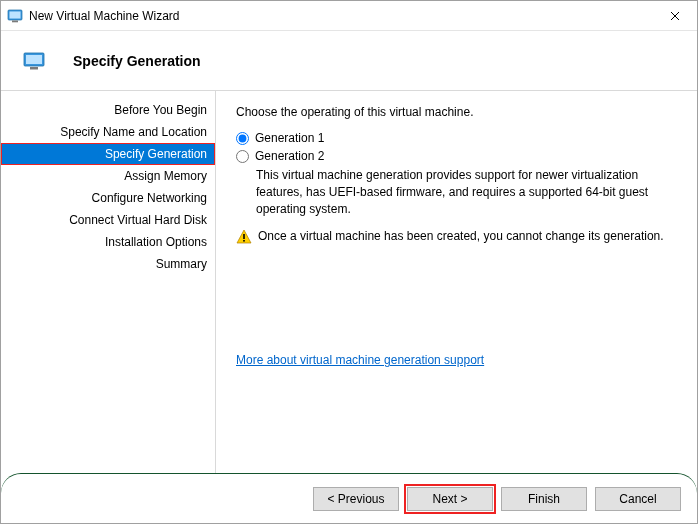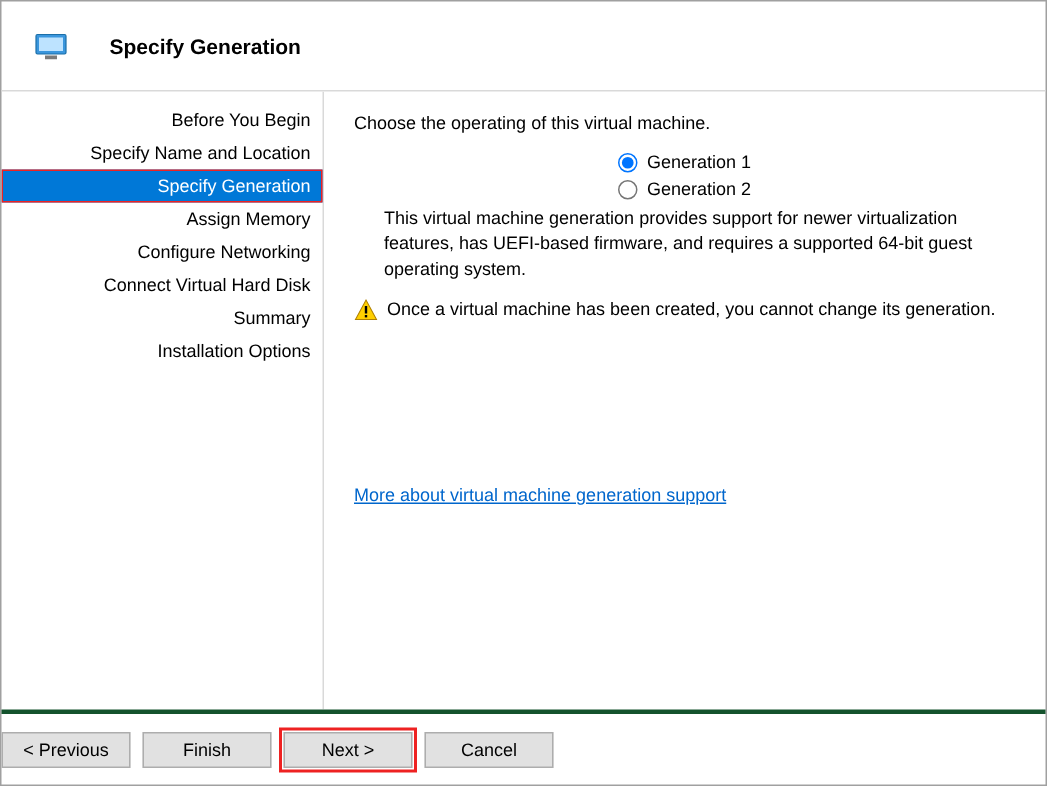--- a/index.html
+++ b/index.html
@@ -88,21 +88,20 @@
     flex: 1;
     padding: 14px 20px 10px 20px;
     overflow: auto;
   }
   .content .intro { margin-bottom: 12px; }
   .radio-row {
     display: flex;
     align-items: center;
     gap: 6px;
     margin-bottom: 4px;
-    justify-content: center;
   }
   .radio-row input[type=radio] {
     margin: 0;
     width: 13px; height: 13px;
   }
   .option-desc {
     margin: 0 0 12px 20px;
     line-height: 1.4;
   }
   .warn-row {
@@ -117,25 +116,27 @@
   .more-link {
     color: #0066cc;
     text-decoration: underline;
     margin-top: 108px;
     display: inline-block;
     cursor: pointer;
   }
 
   .footer {
     height: 50px;
-    border-top: 3px solid #14532d;
-    display: flex;
-    align-items: center;
+    border-top: 1px solid #14532d;
+    display: flex;
+    align-items: center;
+    justify-content: flex-end;
     padding-right: 16px;
     gap: 8px;
+    border-radius: 20px;
   }
   .btn {
     min-width: 86px;
     height: 24px;
     background: #e1e1e1;
     border: 1px solid #adadad;
     font-size: 12px;
     font-family: inherit;
     padding: 0 10px;
     cursor: pointer;
@@ -143,42 +144,57 @@
   .btn.highlight {
     outline: 2px solid #e22;
     outline-offset: 1px;
   }
 </style>
 </head>
 <body>
 
 <div class="window">
 
+  <div class="titlebar">
+    <span class="title-icon">
+      <svg viewBox="0 0 16 16" width="16" height="16">
+        <rect x="1" y="2" width="14" height="10" rx="1" fill="#3a96dd" stroke="#1b6fa8" stroke-width="0.7"></rect>
+        <rect x="2.5" y="3.5" width="11" height="7" fill="#bde3ff"></rect>
+        <rect x="5" y="12.5" width="6" height="1.8" fill="#7a7a7a"></rect>
+      </svg>
+    </span>
+    <span class="title-text">New Virtual Machine Wizard</span>
+    <div class="close">
+      <svg viewBox="0 0 10 10" width="10" height="10">
+          <path d="M1 1 L9 9 M9 1 L1 9" stroke="currentColor" stroke-width="1"></path>
+        </svg>
+    </div>
+  </div>
 
   <div class="header">
     <span class="header-icon">
       <svg viewBox="0 0 22 22" width="22" height="22">
         <rect x="1" y="3" width="20" height="13" rx="1" fill="#3a96dd" stroke="#1b6fa8" stroke-width="0.8"></rect>
         <rect x="3" y="5" width="16" height="9" fill="#bde3ff"></rect>
         <rect x="7" y="17" width="8" height="2.5" fill="#7a7a7a"></rect>
       </svg>
     </span>
     <span class="header-title">Specify Generation</span>
   </div>
 
   <div class="body">
     <div class="sidebar">
       <div class="side-item">Before You Begin</div>
       <div class="side-item">Specify Name and Location</div>
       <div class="side-item selected">Specify Generation</div>
       <div class="side-item">Assign Memory</div>
       <div class="side-item">Configure Networking</div>
       <div class="side-item">Connect Virtual Hard Disk</div>
+      <div class="side-item indent">Installation Options</div>
       <div class="side-item">Summary</div>
-      <div class="side-item indent">Installation Options</div>
     </div>
 
     <div class="content">
       <div class="intro">Choose the operating of this virtual machine.</div>
 
       <label class="radio-row">
         <input type="radio" name="gen" checked="" style="">
         <span>Generation 1</span>
       </label>
 
@@ -198,18 +214,18 @@
         </span>
         <span>Once a virtual machine has been created, you cannot change its generation.</span>
       </div>
 
       <a class="more-link">More about virtual machine generation support</a>
     </div>
   </div>
 
   <div class="footer">
     <button class="btn">&lt; Previous</button>
+    <button class="btn highlight">Next &gt;</button>
     <button class="btn">Finish</button>
-    <button class="btn highlight">Next &gt;</button>
     <button class="btn">Cancel</button>
   </div>
 
 </div>
 
 </body></html>

